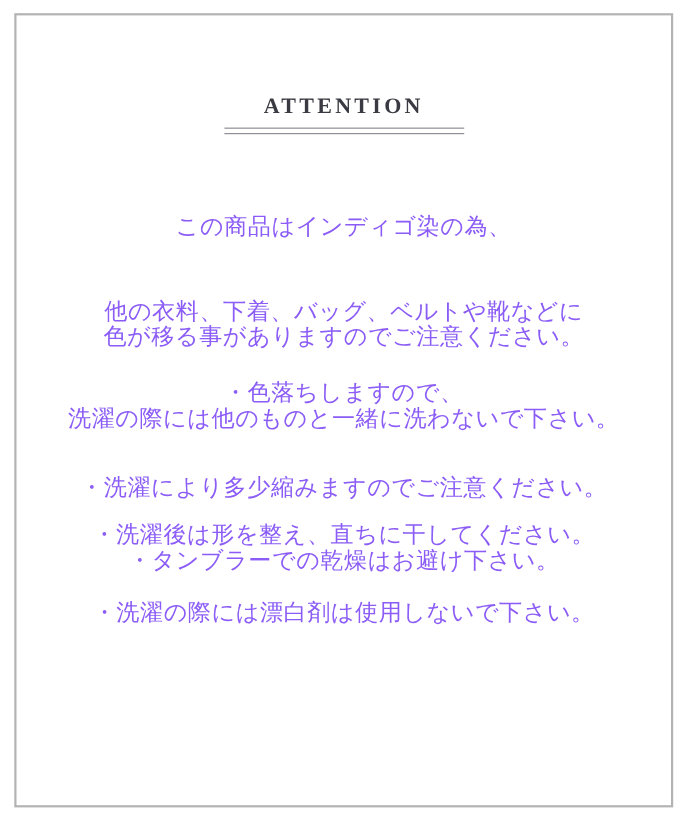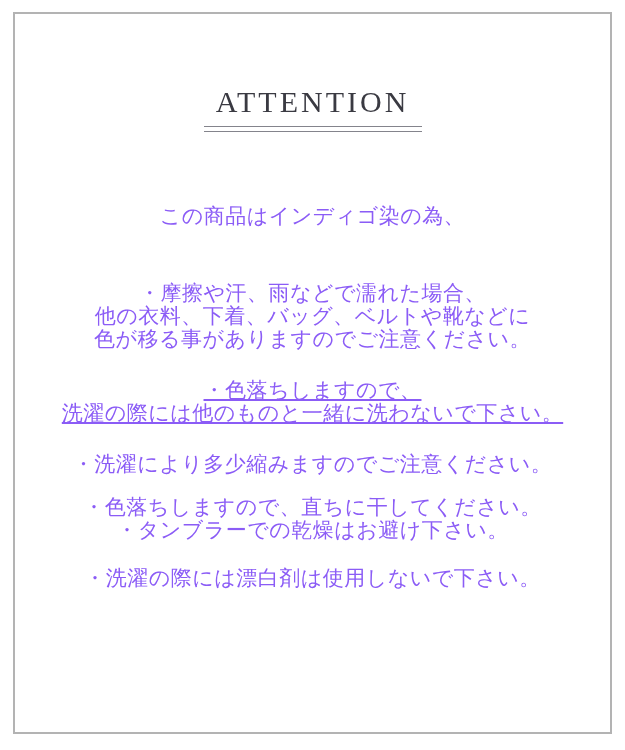--- a/index.html
+++ b/index.html
@@ -21,22 +21,22 @@
     top: 12px;
     width: 599px;
     height: 722px;
     box-sizing: border-box;
     border: 2px solid #b3b3b3;
     background: #ffffff;
     text-align: center;
   }
   .title {
     margin: 73px 0 0 0;
-    font-size: 30px;
-    font-weight: normal;
+    font-size: 20px;
+    font-weight: bold;
     line-height: 1.0;
     letter-spacing: 3px;
     color: #3a3a42;
   }
   .title-rule {
     width: 218px;
     height: 4px;
     margin: 9px auto 0 auto;
     border-top: 1.5px solid #84848c;
     border-bottom: 1.5px solid #84848c;
@@ -44,56 +44,55 @@
   .para {
     margin: 0;
     font-size: 21px;
     line-height: 23px;
     color: #8b5cf6;
     letter-spacing: 0.5px;
   }
   .line { display: block; }
   .intro  { margin-top: 73px; }
   .note-0 { margin-top: 54px; }
-  .note-1 { margin-top: 28px; text-decoration: underline; }
-  .note-2 { margin-top: 28px; }
+  .note-1 { margin-top: 28px; }
+  .note-2 { margin-top: 40px; }
   .note-3 { margin-top: 20px; }
   .note-4 { }
   .note-5 { margin-top: 25px; }
 </style>
 </head>
 <body>
 
 <div class="canvas">
   <div class="frame">
 
     <h1 class="title">ATTENTION</h1>
     <div class="title-rule"></div>
 
     <p class="para intro">
       <span class="line">この商品はインディゴ染の為、</span>
     </p>
 
     <p class="para note-0">
-      <span class="line">・摩擦や汗、雨などで濡れた場合、</span>
       <span class="line">他の衣料、下着、バッグ、ベルトや靴などに</span>
       <span class="line">色が移る事がありますのでご注意ください。</span>
     </p>
 
     <p class="para note-1">
       <span class="line">・色落ちしますので、</span>
       <span class="line">洗濯の際には他のものと一緒に洗わないで下さい。</span>
     </p>
 
     <p class="para note-2">
       <span class="line">・洗濯により多少縮みますのでご注意ください。</span>
     </p>
 
     <p class="para note-3">
-      <span class="line">・色落ちしますので、直ちに干してください。</span>
+      <span class="line">・洗濯後は形を整え、直ちに干してください。</span>
     </p>
 
     <p class="para note-4">
       <span class="line">・タンブラーでの乾燥はお避け下さい。</span>
     </p>
 
     <p class="para note-5">
       <span class="line">・洗濯の際には漂白剤は使用しないで下さい。</span>
     </p>
 

